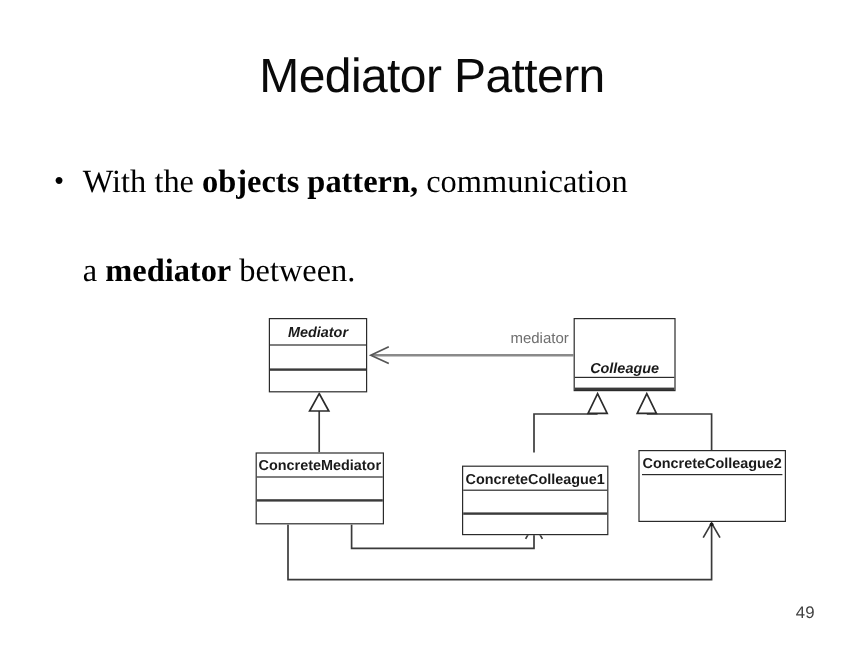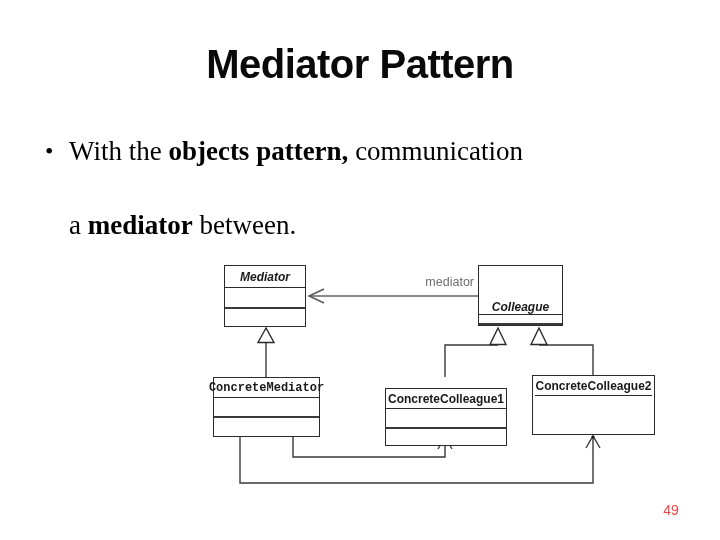--- a/index.html
+++ b/index.html
@@ -4,21 +4,21 @@
 <style>
   html,body{margin:0;padding:0;}
   body{
     width:720px;height:540px;background:#ffffff;overflow:hidden;position:relative;
     font-family:"Liberation Sans",sans-serif;
   }
   .slide{position:absolute;inset:0;background:#fff;}
 
   .slide-title{
     position:absolute;top:42px;left:0;width:720px;text-align:center;
-    font-family:"Liberation Sans",sans-serif;font-weight:bold;font-size:40px;
+    font-family:"Liberation Sans",sans-serif;font-weight:normal;font-size:40px;
     color:#0a0a0a;letter-spacing:-0.5px;
   }
 
   .bullet-block{
     position:absolute;left:45px;top:133px;width:615px;display:flex;
     font-family:"Liberation Serif",serif;font-size:27px;line-height:37px;color:#000;
   }
   .bullet-marker{width:24px;flex:0 0 24px;font-size:24px;}
   .bullet-text{flex:1;}
   .bullet-text .b{font-weight:bold;}
@@ -40,21 +40,21 @@
   .compartment-attrs{box-sizing:border-box;}
   .compartment-ops{border-top:2px solid #3a3a3a;flex:1;box-sizing:border-box;}
 
   .assoc-label{
     position:absolute;left:398px;top:275px;width:76px;text-align:right;
     font-family:"Liberation Sans",sans-serif;font-size:12.5px;color:#6e6e6e;
   }
 
   .page-number{
     position:absolute;left:656px;top:502px;width:30px;text-align:center;
-    font-family:"Liberation Sans",sans-serif;font-size:14px;color:#ef4444;
+    font-family:"Liberation Sans",sans-serif;font-size:14px;color:#404040;
   }
 </style>
 </head>
 <body>
 
 <div class="slide">
 
   <div class="slide-title">Mediator Pattern</div>
 
   <div class="bullet-block">
@@ -93,21 +93,21 @@
       <div class="compartment-ops"></div>
     </div>
 
     <div class="class-box" style="left:478px;top:265px;width:85px;height:61px;">
       <div class="class-title abstract" style="height:22px;margin-top:34px;">Colleague</div>
       <div class="compartment-attrs" style="height:19px;"></div>
       <div class="compartment-ops"></div>
     </div>
 
     <div class="class-box" style="left:213px;top:377px;width:107px;height:60px;">
-      <div class="class-title" style="height:20px;font-family:Liberation Mono, monospace;">ConcreteMediator</div>
+      <div class="class-title" style="height:20px;">ConcreteMediator</div>
       <div class="compartment-attrs" style="height:18px;"></div>
       <div class="compartment-ops"></div>
     </div>
 
     <div class="class-box" style="left:385px;top:388px;width:122px;height:58px;">
       <div class="class-title" style="height:20px;">ConcreteColleague1</div>
       <div class="compartment-attrs" style="height:18px;"></div>
       <div class="compartment-ops"></div>
     </div>
 

